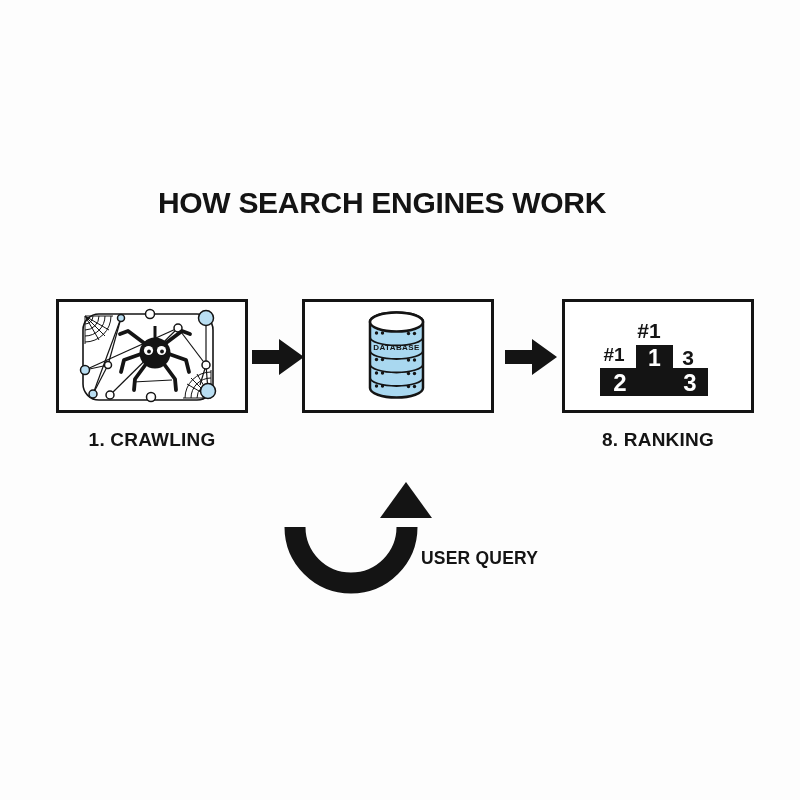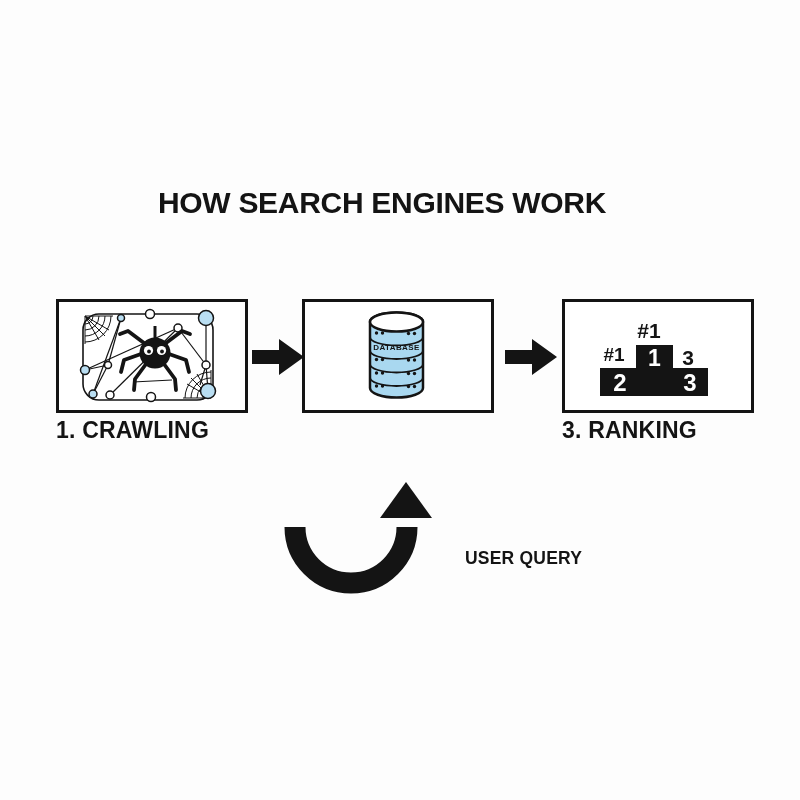--- a/index.html
+++ b/index.html
@@ -13,22 +13,22 @@
     font-size:30px;font-weight:bold;letter-spacing:-0.3px;color:var(--ink);
   }
   .step-box{
     position:absolute;top:299px;width:192px;height:114px;box-sizing:border-box;
     border:3px solid var(--ink);background:var(--box-background,#fff);
   }
   .box-1{left:56px}.box-2{left:302px}.box-3{left:562px}
   .flow-arrow{position:absolute;top:337px;width:54px;height:40px;}
   .flow-arrow-1{left:252px}.flow-arrow-2{left:505px}
   .step-label{
-    position:absolute;top:417px;width:192px;
-    font-size:23px;font-weight:bold;letter-spacing:0.2px;color:var(--ink);
+    position:absolute;top:429px;width:192px;text-align:center;
+    font-size:19px;font-weight:bold;letter-spacing:0.2px;color:var(--ink);
   }
   .label-1{left:56px}.label-2{left:310px}.label-3{left:562px}
   .ink-fill{fill:var(--ink);}
   .node-blue{fill:var(--node-blue);stroke:var(--ink);stroke-width:1.5;}
   .node-white{fill:#ffffff;stroke:var(--ink);stroke-width:1.5;}
   .db-body{fill:var(--database-blue);stroke:var(--ink);stroke-width:2.5;}
   .db-top{fill:#ffffff;stroke:var(--ink);stroke-width:2.5;}
   .db-sep{fill:none;stroke:var(--ink);stroke-width:1.8;}
   .db-dot{fill:var(--ink);}
   .db-text{
@@ -48,21 +48,21 @@
   .pn-right{left:107px;top:67px;width:36px;font-size:24px;line-height:27px;}
   .podium-caption{
     position:absolute;color:var(--ink);font-weight:bold;text-align:center;
   }
   .pc-top{left:60px;top:17px;width:48px;font-size:21px;}
   .pc-left{left:27px;top:42px;width:44px;font-size:19px;}
   .pc-right{left:110px;top:44px;width:26px;font-size:21px;}
   .feedback-arrow{position:absolute;left:270px;top:477px;width:175px;height:122px;}
   .user-query-label{
     position:absolute;left:421px;top:548px;font-size:17.5px;font-weight:bold;
-    letter-spacing:0.2px;color:var(--ink);margin-left:44px;
+    letter-spacing:0.2px;color:var(--ink);
   }
   .web-line{stroke:var(--ink);stroke-width:1.2;fill:none;}
   .web-outline{stroke:var(--ink);stroke-width:1.6;fill:none;}
   .corner-web{stroke:var(--ink);stroke-width:1;fill:none;}
   .spider-part{fill:var(--ink);}
   .spider-leg{stroke:var(--ink);stroke-width:3.8;fill:none;stroke-linecap:round;stroke-linejoin:round;}
   .spider-thread{stroke:var(--ink);stroke-width:3;}
 </style>
 </head>
 <body>
@@ -173,21 +173,21 @@
       <div class="podium-caption pc-right">3</div>
       <div class="podium-block podium-center"></div>
       <div class="podium-block podium-base"></div>
       <div class="podium-num pn-center">1</div>
       <div class="podium-num pn-left">2</div>
       <div class="podium-num pn-right">3</div>
     </div>
   </div>
 
   <div class="step-label label-1">1. CRAWLING</div>
-  <div class="step-label label-3">3. RANKING</div>
+  <div class="step-label label-3">8. RANKING</div>
 
   <svg class="feedback-arrow" viewBox="0 0 175 122">
     <path d="M25,50 A56,56 0 0 0 137,50" fill="none" stroke="var(--ink)" stroke-width="21"></path>
     <polygon class="ink-fill" points="136,5 110,41 162,41"></polygon>
   </svg>
   <div class="user-query-label">USER QUERY</div>
 
 </div>
 
 </body></html>

